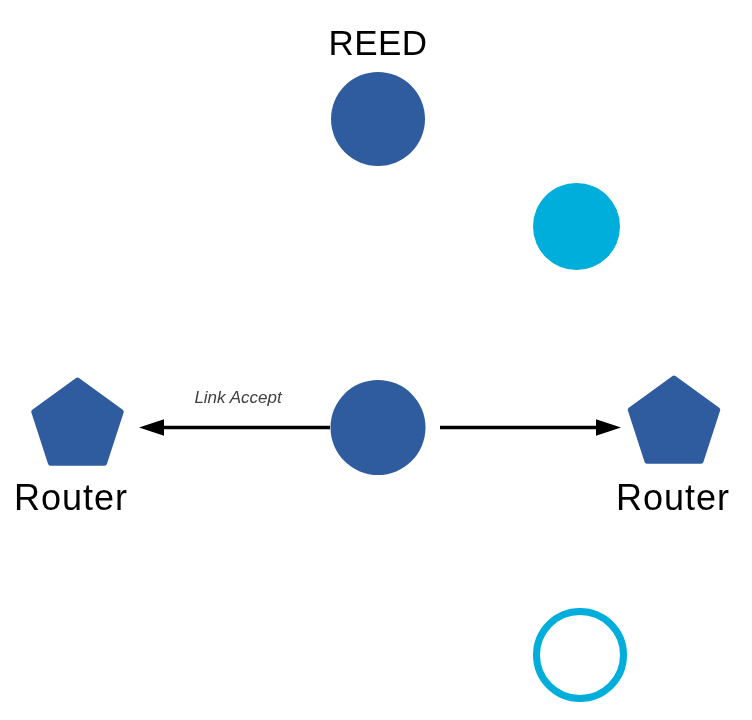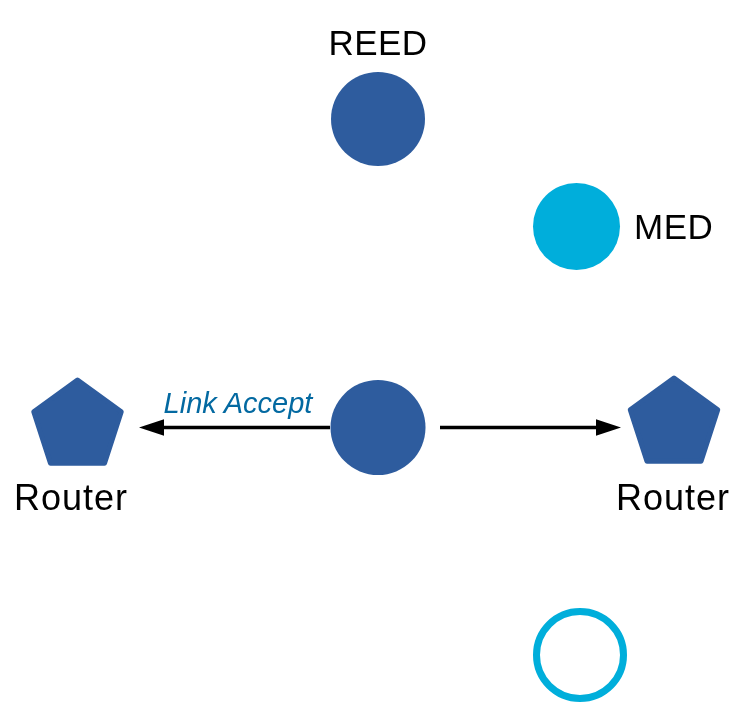--- a/index.html
+++ b/index.html
@@ -31,22 +31,22 @@
   .node-label.centered {
     transform: translateX(-50%);
   }
   .router-label {
     font-size: 36px;
     letter-spacing: 1px;
     text-align: center;
   }
   .edge-label {
     position: absolute;
-    color: #0369a1;
-    font-size: 29px;
+    color: #404040;
+    font-size: 17px;
     line-height: 1;
     font-style: italic;
     white-space: nowrap;
     transform: translateX(-50%);
   }
 </style>
 </head>
 <body>
 
 <div class="canvas">
@@ -71,21 +71,20 @@
     </g>
 
     <g>
       <line x1="440" y1="427.5" x2="598" y2="427.5" stroke-width="3.4" stroke="#000000"></line>
       <polygon points="621,427.5 596,419.3 596,435.7" fill="#000000"></polygon>
     </g>
   </svg>
 
   <div class="node-label centered" style="left:378px; top:25px;">REED</div>
 
-  <div class="node-label" style="left:634px; top:209px;">MED</div>
 
   <div class="node-label router-label" style="left:14px; top:480px;">Router</div>
 
   <div class="node-label router-label" style="left:616px; top:480px;">Router</div>
 
 
   <div class="edge-label" style="left:238px; top:389px;">Link Accept</div>
 
 </div>
 

